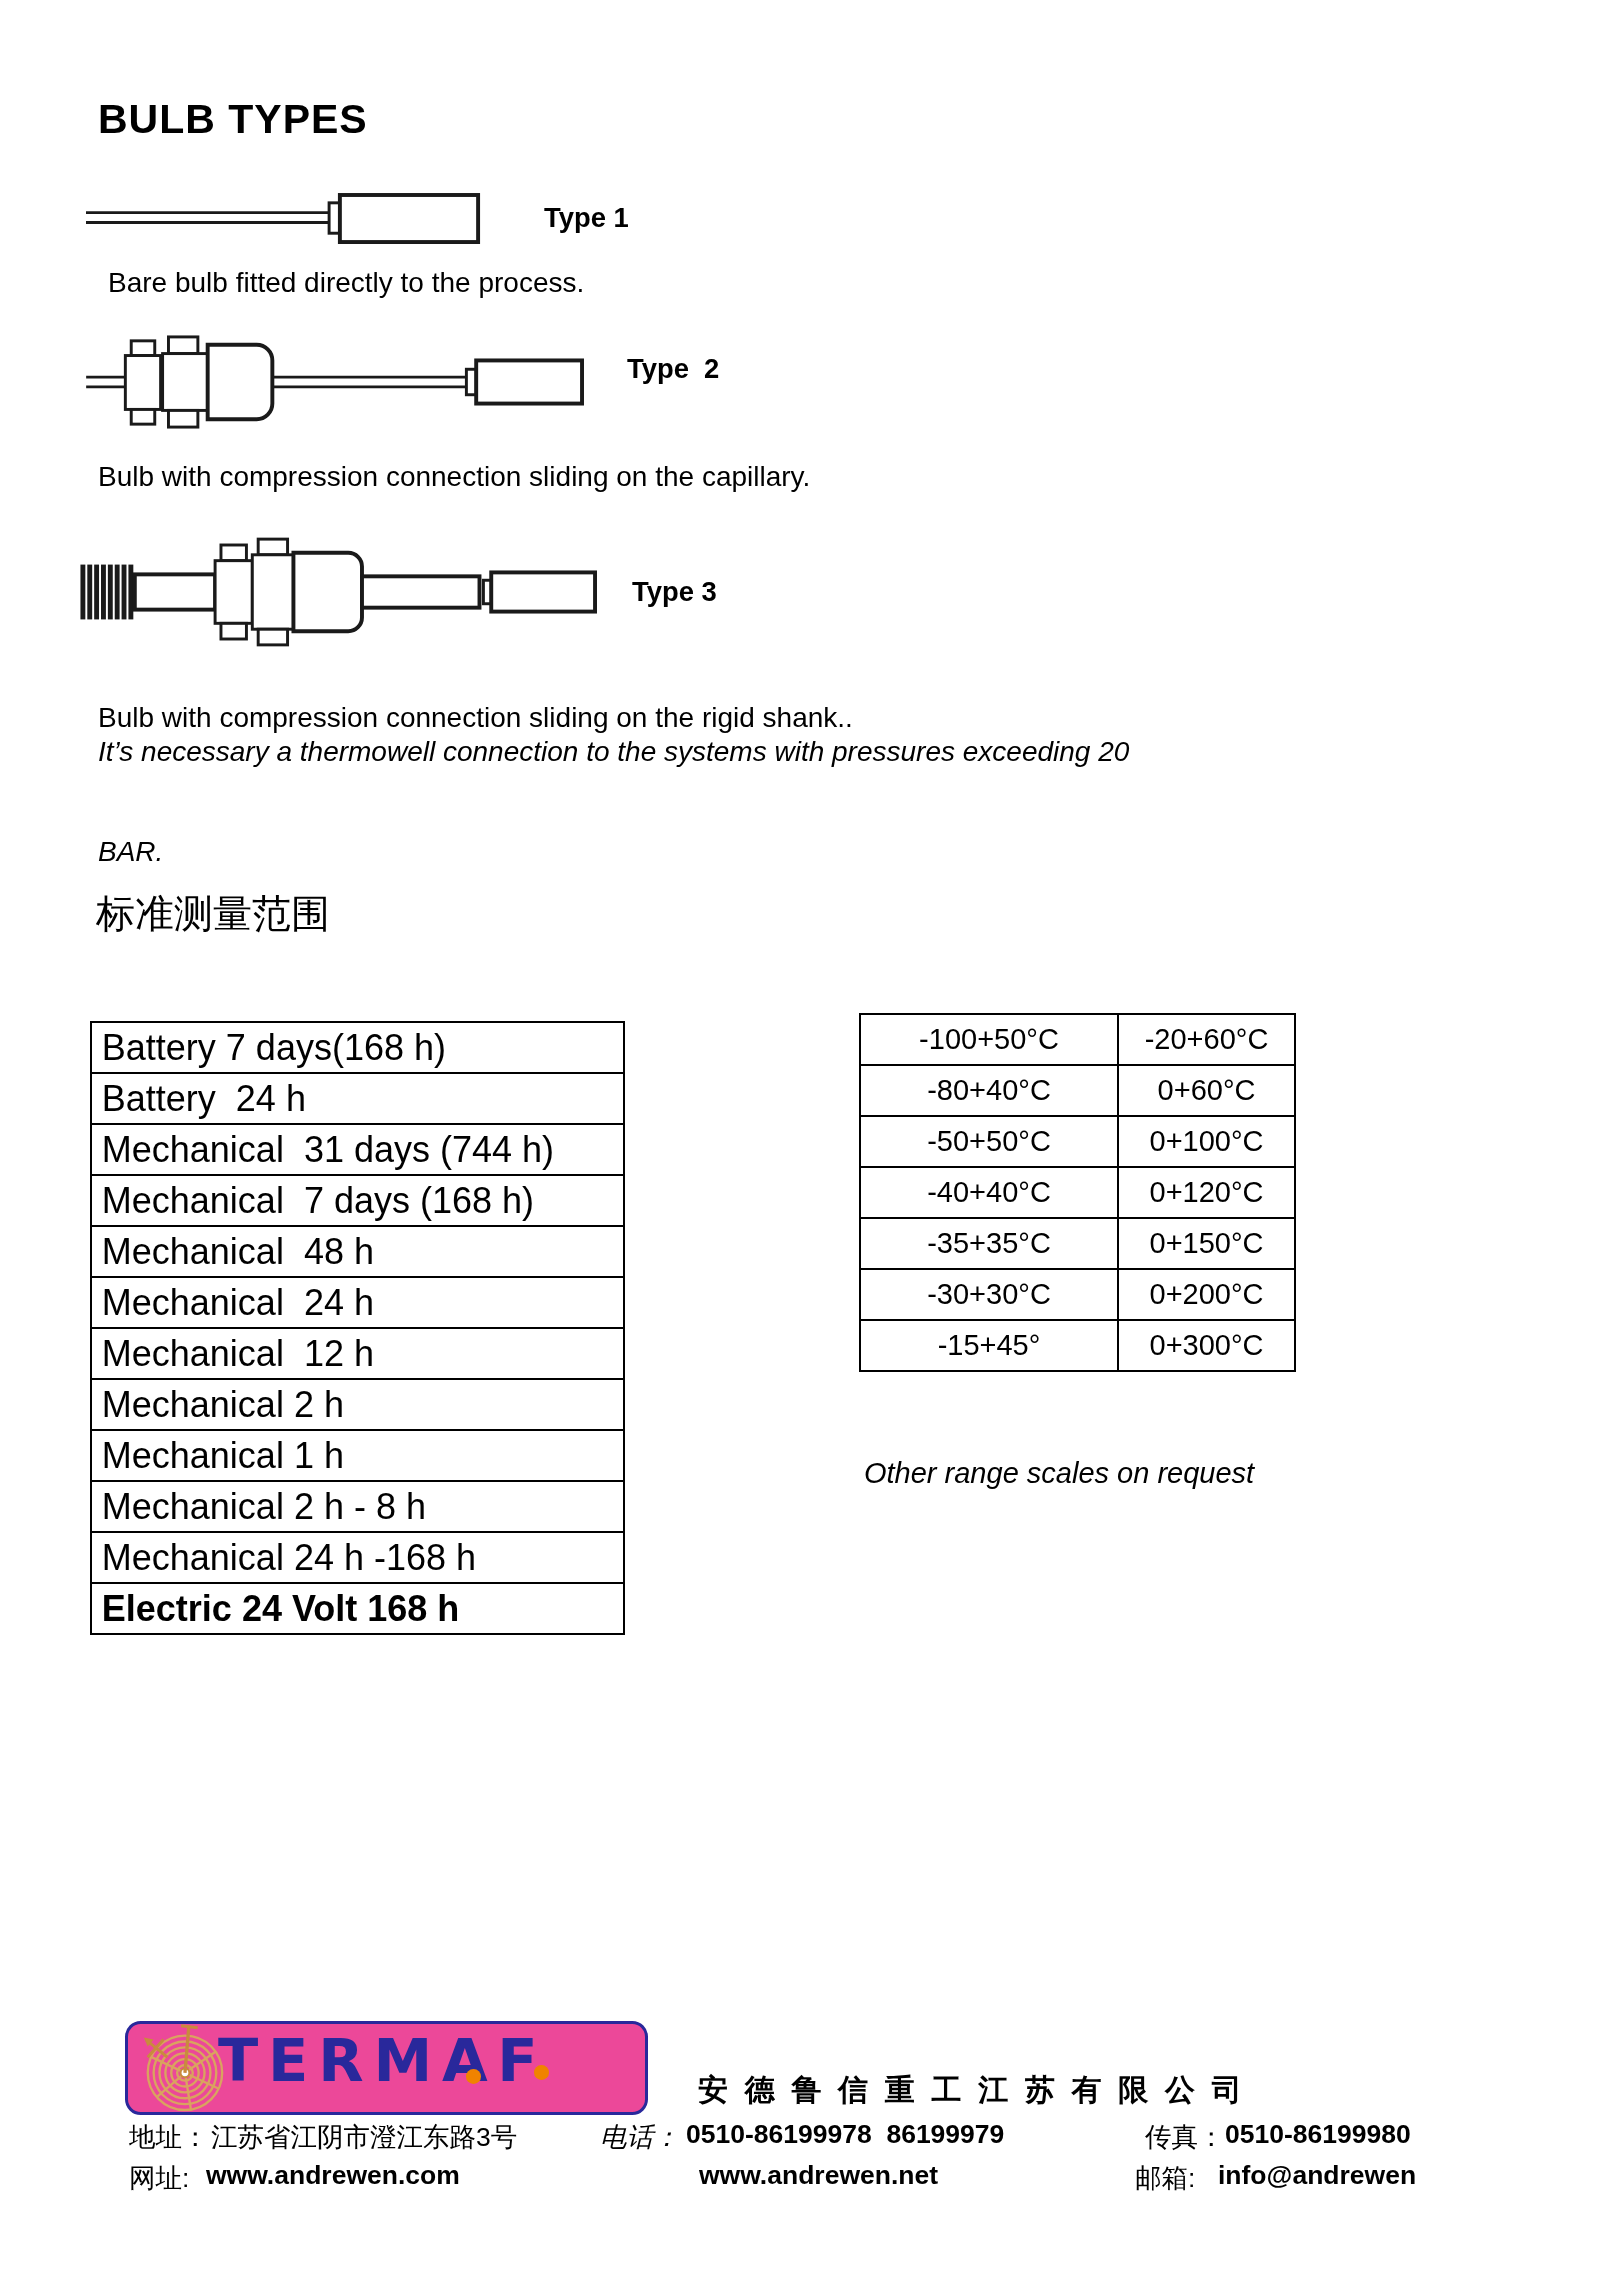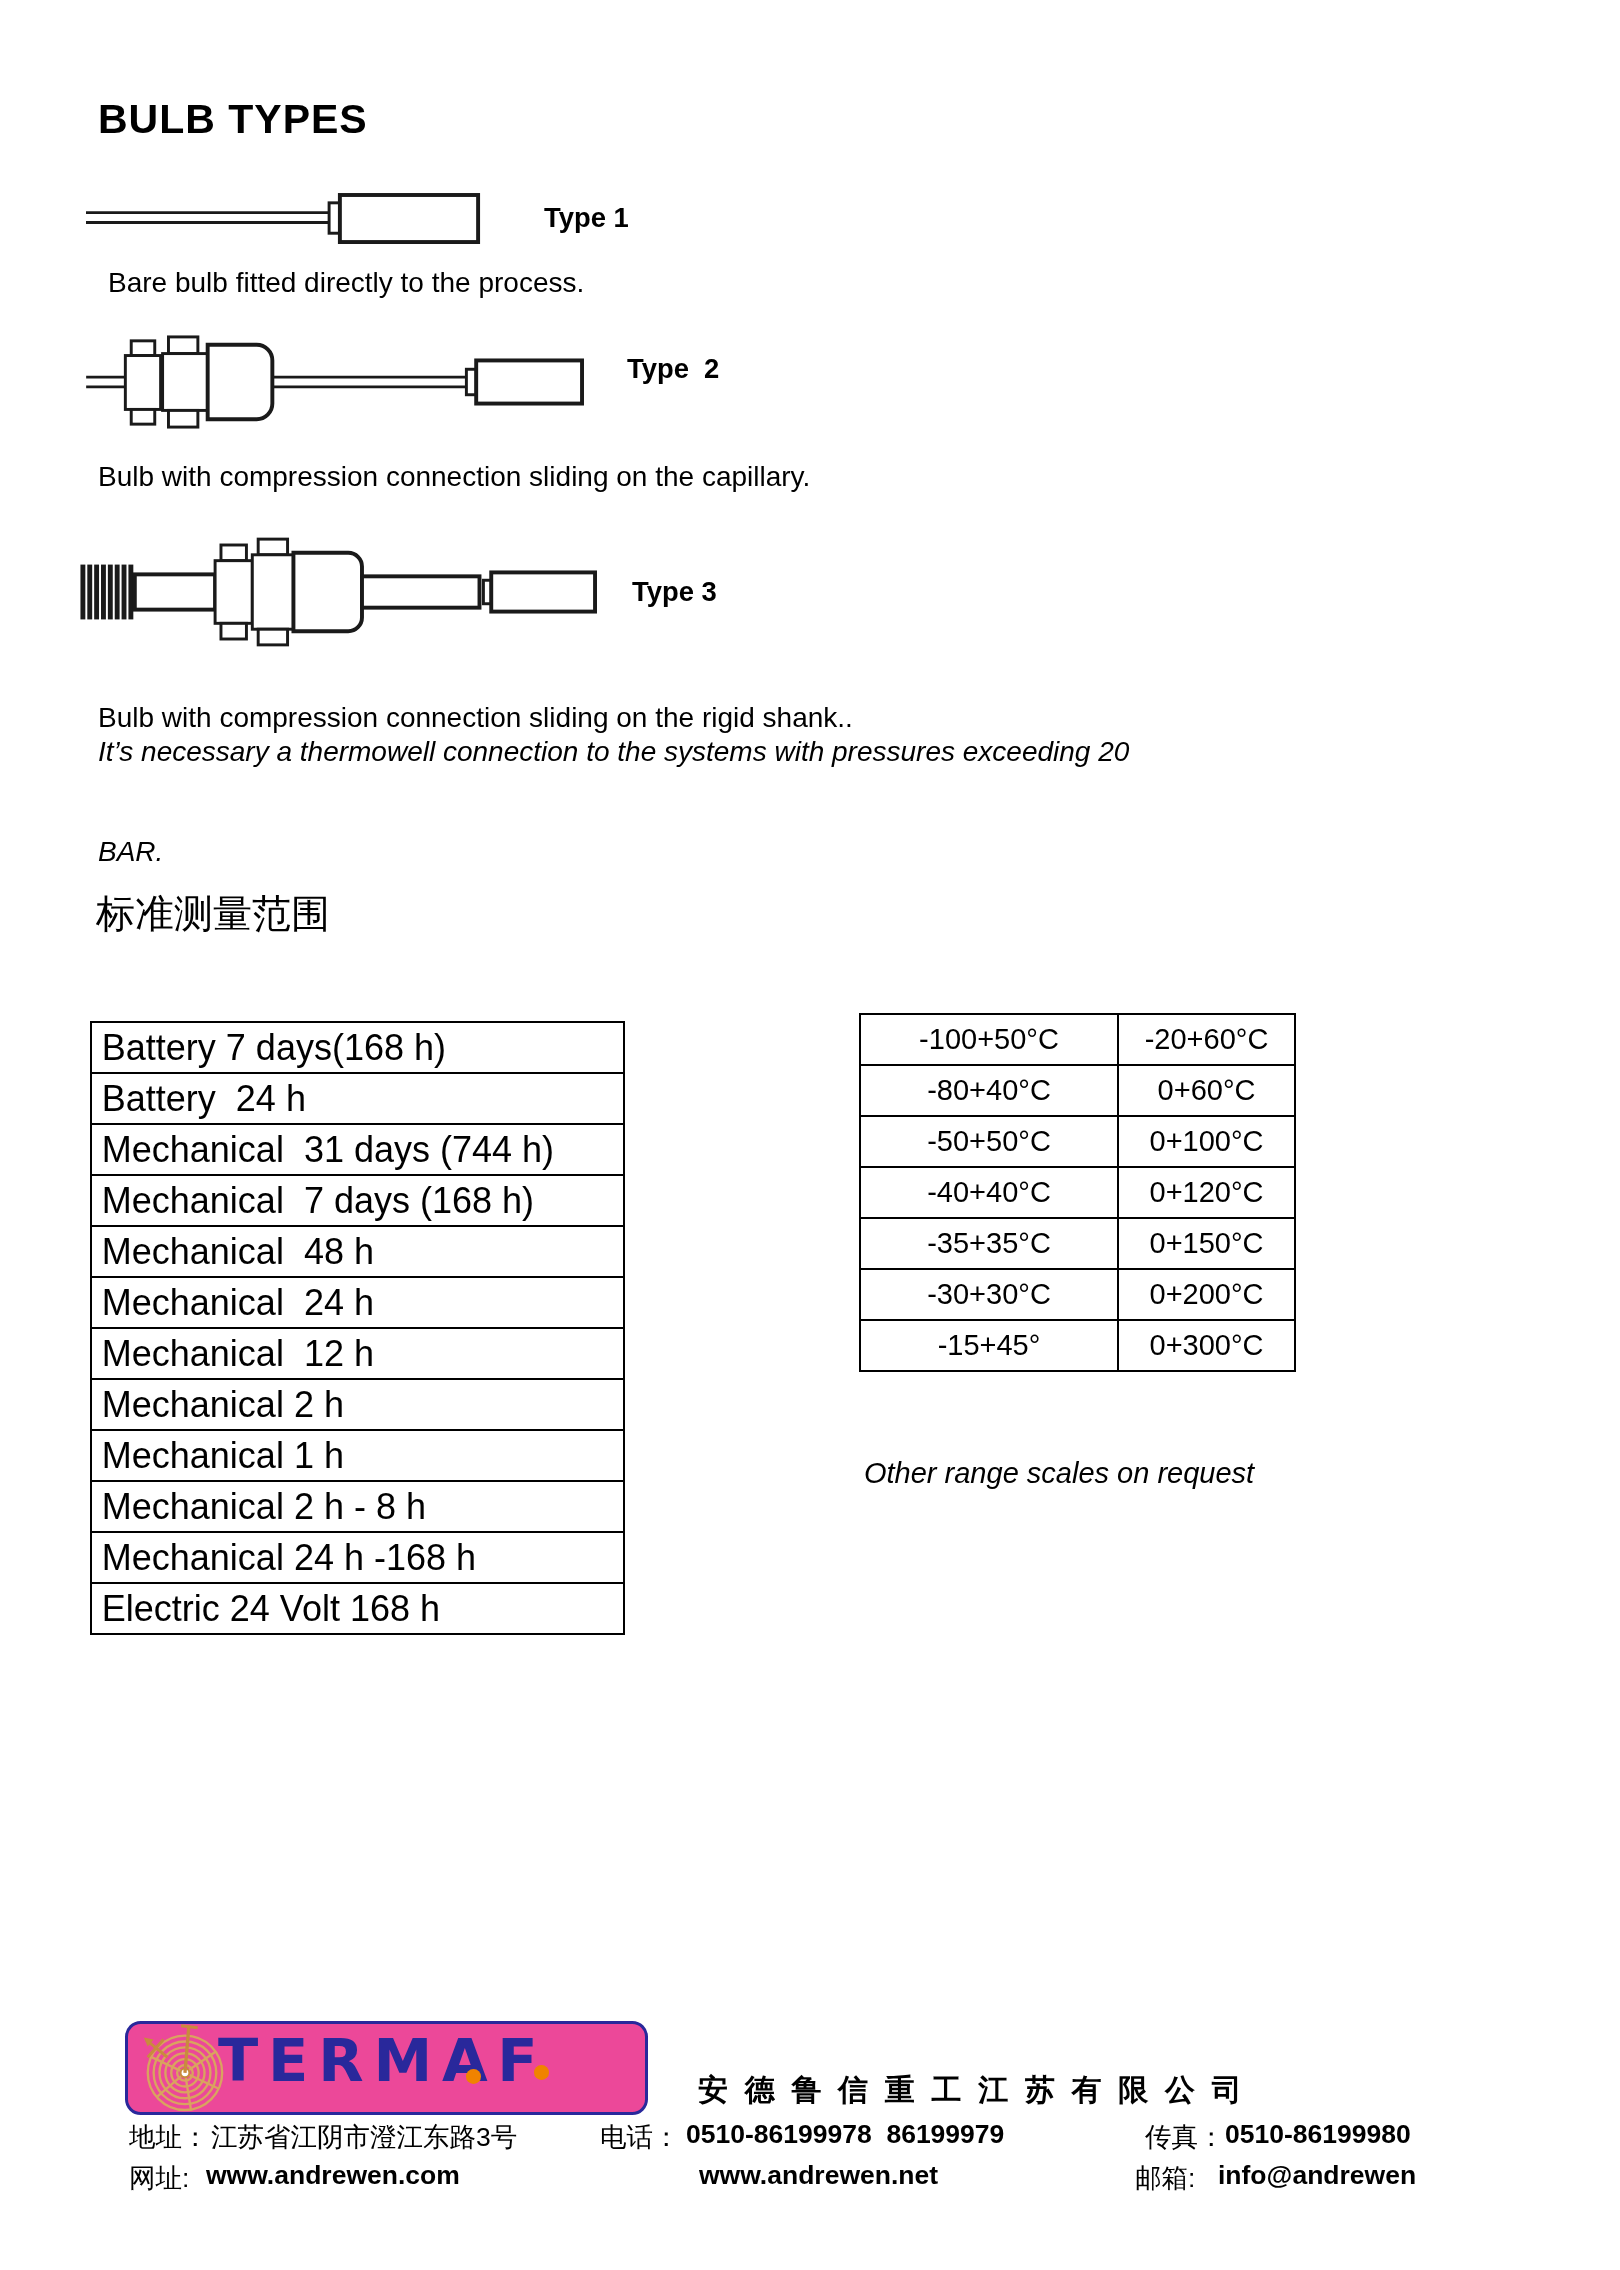--- a/index.html
+++ b/index.html
@@ -28,21 +28,21 @@
     background:#fff;
   }
   .dur-row{
     height:49px;
     border-bottom:2.9px solid #000;
     display:flex;align-items:center;
     padding-left:9.8px;
     font-size:36px;
     white-space:pre;
   }
-  .dur-row:last-child{border-bottom:none;}
+  .dur-row:last-child{border-bottom:none;font-weight:bold;}
 
   
   .range-table{
     left:859px;top:1013px;width:437px;
     border:2.9px solid #000;
     box-sizing:border-box;
     background:#fff;
   }
   .range-row{
     height:49px;
@@ -232,21 +232,21 @@
     </svg>
     <div class="logo-text">TERMAF</div>
     <div class="logo-dot" style="left:338px;top:45px;"></div>
     <div class="logo-dot" style="left:406px;top:41px;"></div>
   </div>
 
   <div class="abs company-name">安德鲁信重工江苏有限公司</div>
 
   <span class="abs foot" style="left:129px;top:2119px;">地址：</span>
   <span class="abs foot" style="left:211px;top:2119px;">江苏省江阴市澄江东路3号</span>
-  <span class="abs foot" style="left:600px;top:2119px;">电话：</span>
+  <span class="abs foot" style="left:600px;top:2119px;font-style:italic;">电话：</span>
   <span class="abs foot bold" style="left:686px;top:2119px;">0510-86199978  86199979</span>
   <span class="abs foot" style="left:1129px;top:2119px;margin-left:16px;">传真：</span>
   <span class="abs foot bold" style="left:1225px;top:2119px;">0510-86199980</span>
 
   <span class="abs foot" style="left:129px;top:2160px;">网址:</span>
   <span class="abs foot bold" style="left:206px;top:2160px;">www.andrewen.com</span>
   <span class="abs foot bold" style="left:699px;top:2160px;">www.andrewen.net</span>
   <span class="abs foot" style="left:1135px;top:2160px;">邮箱:</span>
   <span class="abs foot bold" style="left:1218px;top:2160px;">info@andrewen</span>
 

